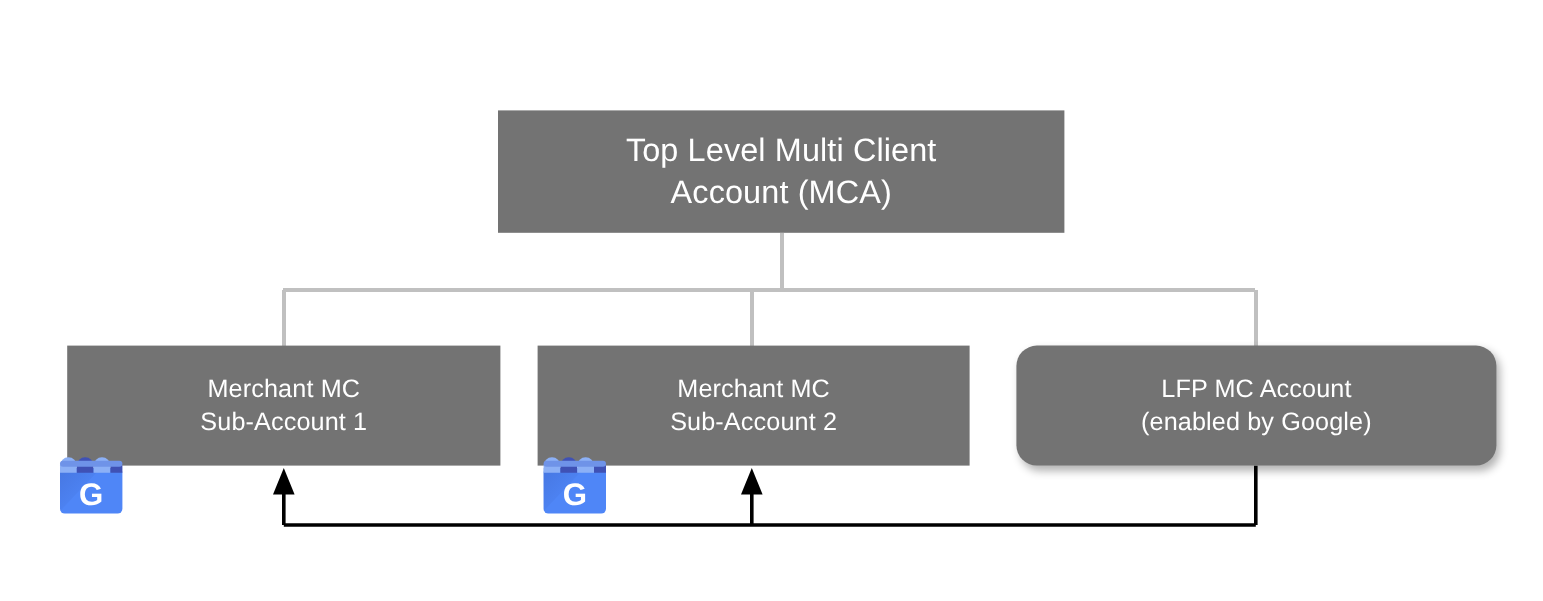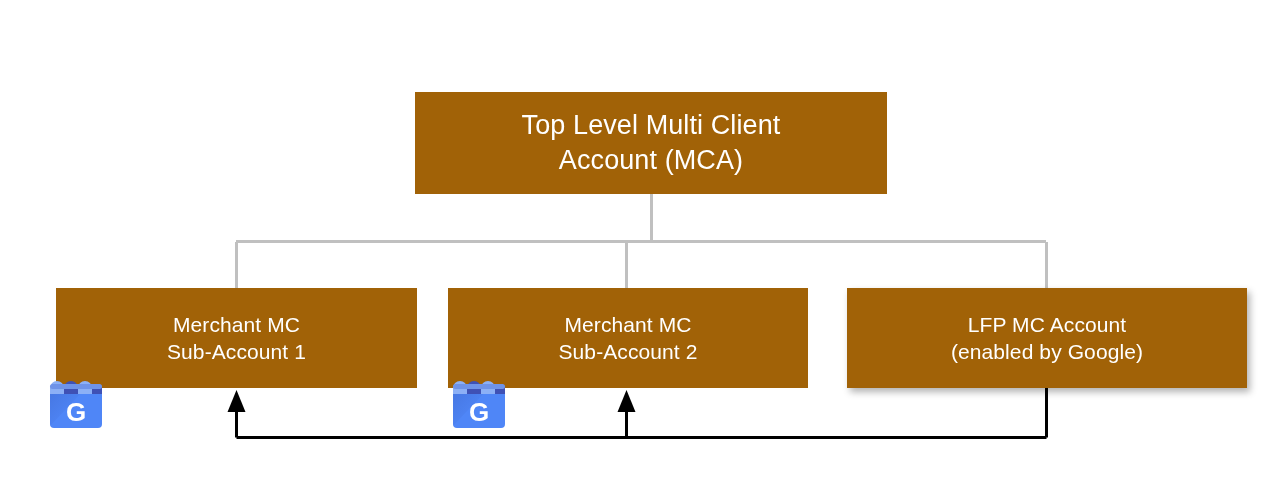--- a/index.html
+++ b/index.html
@@ -25,21 +25,21 @@
     left: 0; top: 0;
     width: 1286px;
     height: 501px;
     pointer-events: none;
   }
 
   
   .node {
     position: absolute;
     box-sizing: border-box;
-    background: #a16207;
+    background: #737373;
     color: #ffffff;
     display: flex;
     align-items: center;
     justify-content: center;
     text-align: center;
     line-height: 1.30;
     letter-spacing: 0.1px;
   }
   .node .label {
     display: block;
@@ -69,20 +69,21 @@
     height: 100px;
     font-size: 21px;
   }
   #node-lfp {
     left: 847px;
     top: 288px;
     width: 400px;
     height: 100px;
     font-size: 21px;
     box-shadow: 3px 4px 7px rgba(0,0,0,0.30);
+    border-radius: 17px;
   }
 
   
   .gmb-icon {
     position: absolute;
     width: 72px;
     height: 72px;
   }
   #gmb-icon-1 { left: 40px; top: 364px; }
   #gmb-icon-2 { left: 443px; top: 364px; }

